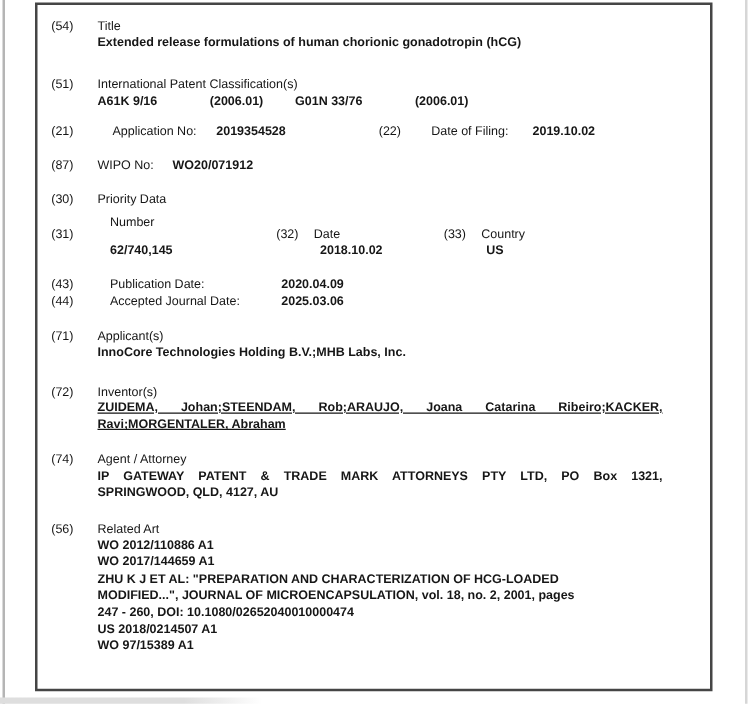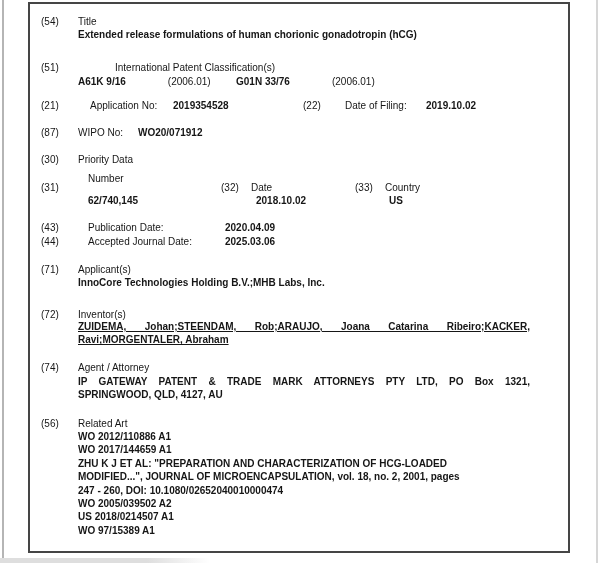--- a/index.html
+++ b/index.html
@@ -19,41 +19,41 @@
     border:2px solid #454545;
     background:#ffffff;
   }
   .abs{position:absolute;white-space:nowrap;line-height:13.4px;}
   .b{font-weight:bold;}
   .bi{font-weight:bold;}
   .block{position:absolute;line-height:13.4px;}
   .w{width:452px;}
   .jline{white-space:normal;text-align:justify;text-align-last:justify;font-weight:bold;}
   .nline{white-space:nowrap;font-weight:bold;}
-  .ver{font-weight:normal;font-style:normal;margin-left:3px;padding-left:39px;}
+  .ver{font-weight:bold;font-style:normal;margin-left:3px;padding-left:39px;}
   .edge-left{position:absolute;left:2px;top:0;width:2px;height:563px;background:#b5b5b5;}
   .edge-right{position:absolute;left:596px;top:0;width:2px;height:563px;background:#d6d6d6;}
   .edge-bottom{position:absolute;left:0;top:558px;width:210px;height:5px;
     background:linear-gradient(to right,#dedede 70%,#ffffff);}
 </style>
 </head>
 <body>
 
 <div class="edge-left"></div>
 <div class="edge-right"></div>
 <div class="edge-bottom"></div>
 
 <div class="frame"></div>
 
 <span class="abs" style="left:41px;top:15px;">(54)</span>
 <span class="abs" style="left:78px;top:15px;">Title</span>
 <span class="abs b" style="left:78px;top:28px;">Extended release formulations of human chorionic gonadotropin (hCG)</span>
 
 <span class="abs" style="left:41px;top:61px;">(51)</span>
-<span class="abs" style="left:78px;top:61px;margin-left:37px;">International Patent Classification(s)</span>
+<span class="abs" style="left:78px;top:61px;">International Patent Classification(s)</span>
 <span class="abs" style="left:78px;top:74.5px;"><span class="bi">A61K 9/16</span><span class="ver">(2006.01)</span></span>
 <span class="abs" style="left:236px;top:74.5px;"><span class="bi">G01N 33/76</span><span class="ver">(2006.01)</span></span>
 
 <span class="abs" style="left:41px;top:98.5px;">(21)</span>
 <span class="abs" style="left:90px;top:98.5px;">Application No:</span>
 <span class="abs b" style="left:173px;top:98.5px;text-align:center;">2019354528</span>
 <span class="abs" style="left:303px;top:98.5px;">(22)</span>
 <span class="abs" style="left:345px;top:98.5px;">Date of Filing:</span>
 <span class="abs b" style="left:426px;top:98.5px;">2019.10.02</span>
 
@@ -100,16 +100,15 @@
 </div>
 
 <span class="abs" style="left:41px;top:416.5px;">(56)</span>
 <span class="abs" style="left:78px;top:416.5px;">Related Art</span>
 <div class="block w" style="left:78px;top:430px;">
   <div class="nline">WO 2012/110886 A1</div>
   <div class="nline">WO 2017/144659 A1</div>
   <div class="nline">ZHU K J ET AL: "PREPARATION AND CHARACTERIZATION OF HCG-LOADED</div>
   <div class="nline">MODIFIED...", JOURNAL OF MICROENCAPSULATION, vol. 18, no. 2, 2001, pages</div>
   <div class="nline">247 - 260, DOI: 10.1080/02652040010000474</div>
-  <div class="nline">WO 2005/039502 A2</div>
   <div class="nline">US 2018/0214507 A1</div>
   <div class="nline">WO 97/15389 A1</div>
 </div>
 
 </body></html>

